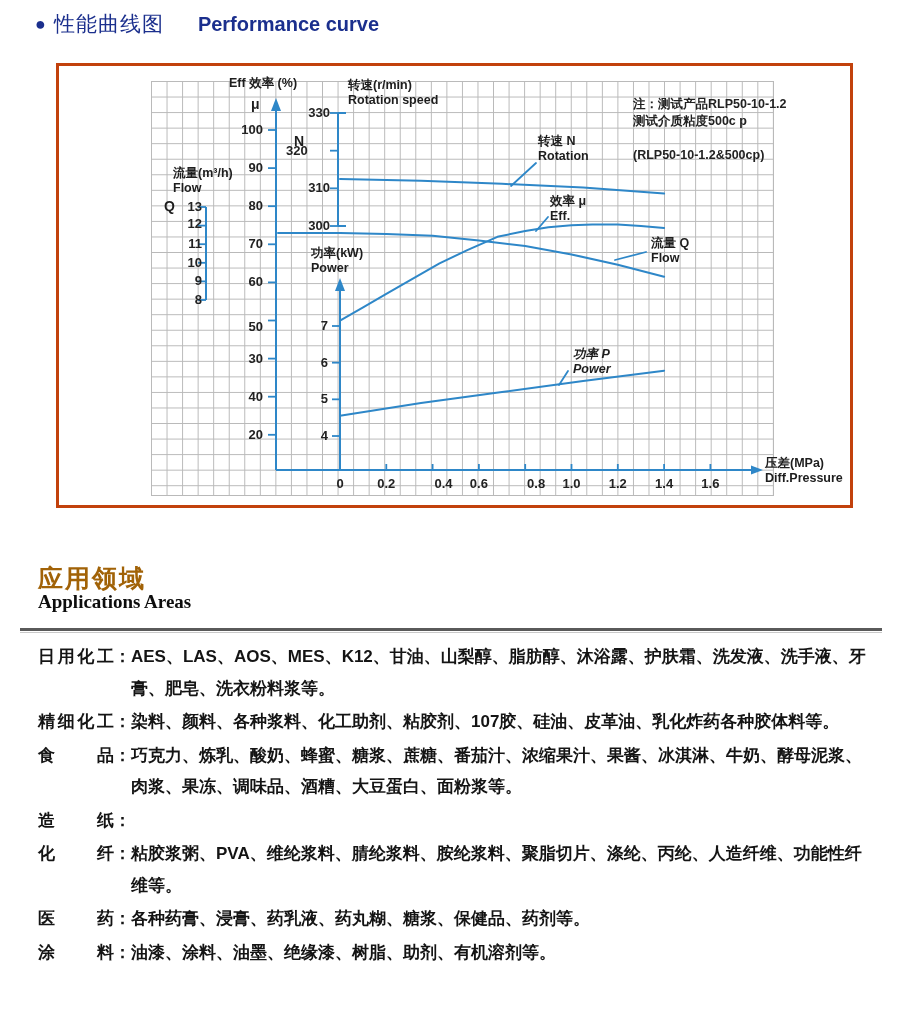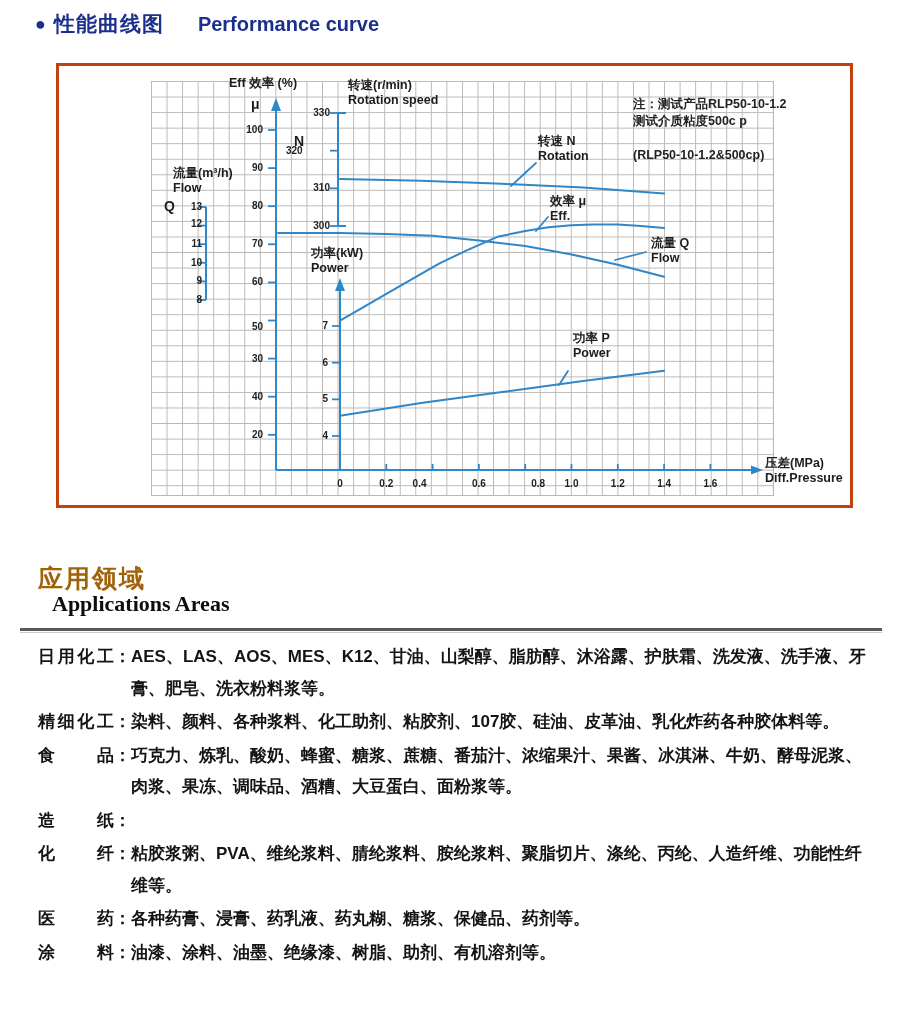--- a/index.html
+++ b/index.html
@@ -1,39 +1,39 @@
 <!DOCTYPE html>
 <html><head>
 <meta charset="utf-8">
 <style>
   html,body{margin:0;padding:0;background:#ffffff;}
   body{width:900px;height:1020px;position:relative;font-family:"Liberation Sans",sans-serif;color:#111;overflow:hidden;}
 
   
   .page-title{position:absolute;left:35px;top:10px;display:flex;align-items:center;gap:8px;}
   .page-title .bullet{color:#1b2f8d;font-size:18px;line-height:22px;}
-  .page-title .t-cn{color:#1b2f8d;font-size:21px;font-weight:bold;letter-spacing:1px;}
+  .page-title .t-cn{color:#1b2f8d;font-size:21px;font-weight:normal;letter-spacing:1px;}
   .page-title .t-en{color:#1b2f8d;font-size:20px;font-weight:bold;margin-left:26px;}
 
   
   .chart-box{position:absolute;left:56px;top:63px;width:791px;height:439px;border:3px solid #c2410c;background:#fff;}
   .grid{position:absolute;left:92px;top:15px;width:622px;height:414px;
         background-image:linear-gradient(to right,#b9b9b9 1px,transparent 1px),
                          linear-gradient(to bottom,#b9b9b9 1px,transparent 1px);
         background-size:15.55px 15.55px;
         border-right:1px solid #b9b9b9;border-bottom:1px solid #b9b9b9;}
   .chart-box svg{position:absolute;left:0;top:0;}
   .clabel{position:absolute;font-size:12.5px;line-height:15px;font-weight:bold;color:#1d1d1d;white-space:nowrap;z-index:3;}
-  .tick-label{position:absolute;font-size:10px;font-weight:bold;color:#222;line-height:16px;z-index:3;}
+  .tick-label{position:absolute;font-size:13px;font-weight:bold;color:#222;line-height:16px;z-index:3;}
   .note{position:absolute;left:574px;top:30px;font-size:12.5px;font-weight:bold;color:#222;line-height:17px;white-space:nowrap;z-index:3;}
   .note .gap{display:block;height:17px;}
 
   
   .apps-title-cn{position:absolute;left:38px;top:562px;color:#a16207;font-size:25px;font-weight:bold;font-family:"Liberation Serif",serif;letter-spacing:2px;}
-  .apps-title-en{position:absolute;left:52px;top:591px;color:#0d0d0d;font-size:22px;font-weight:bold;font-family:"Liberation Serif",serif;}
+  .apps-title-en{position:absolute;left:38px;top:591px;color:#0d0d0d;font-size:19px;font-weight:bold;font-family:"Liberation Serif",serif;}
   .apps-divider{position:absolute;left:20px;top:628px;width:862px;border-top:3px solid #5a5a5a;border-bottom:1px solid #c9c9c9;height:1px;}
   .apps{position:absolute;left:38px;top:641px;width:832px;font-size:17px;font-weight:bold;color:#141414;}
   .app-row{display:flex;line-height:31.5px;margin-bottom:2px;}
   .app-label{flex:0 0 76px;text-align:justify;text-align-last:justify;}
   .app-colon{flex:0 0 auto;}
   .app-text{flex:1 1 auto;}
 </style>
 </head>
 <body>
 
@@ -146,21 +146,21 @@
     <span>Rotation</span>
   </div>
   <div class="clabel" style="left:491px;top:128px;">
     <span>效率 μ</span><br>
     <span>Eff.</span>
   </div>
   <div class="clabel" style="left:592px;top:170px;">
     <span>流量 Q</span><br>
     <span>Flow</span>
   </div>
-  <div class="clabel" style="left:514px;top:265px;">
+  <div class="clabel" style="left:514px;top:281px;font-style:italic;">
     <span>功率 P</span><br>
     <span>Power</span>
   </div>
 <span class="tick-label" style="left: 160px; top: 56px; width: 44px; text-align: right;">100</span>
     <span class="tick-label" style="left: 160px; top: 94.1px; width: 44px; text-align: right;">90</span>
     <span class="tick-label" style="left: 160px; top: 132.2px; width: 44px; text-align: right;">80</span>
     <span class="tick-label" style="left: 160px; top: 170.3px; width: 44px; text-align: right;">70</span>
     <span class="tick-label" style="left: 160px; top: 208.4px; width: 44px; text-align: right;">60</span>
     <span class="tick-label" style="left: 160px; top: 253px; width: 44px; text-align: right;">50</span>
     <span class="tick-label" style="left: 160px; top: 284.6px; width: 44px; text-align: right;">30</span>
@@ -175,21 +175,21 @@
     <span class="tick-label" style="left: 225px; top: 325.34px; width: 44px; text-align: right;">5</span>
     <span class="tick-label" style="left: 225px; top: 362.01px; width: 44px; text-align: right;">4</span>
     <span class="tick-label" style="left: 99px; top: 133px; width: 44px; text-align: right;">13</span>
     <span class="tick-label" style="left: 99px; top: 150px; width: 44px; text-align: right;">12</span>
     <span class="tick-label" style="left: 99px; top: 170.2px; width: 44px; text-align: right;">11</span>
     <span class="tick-label" style="left: 99px; top: 188.8px; width: 44px; text-align: right;">10</span>
     <span class="tick-label" style="left: 99px; top: 207.4px; width: 44px; text-align: right;">9</span>
     <span class="tick-label" style="left: 99px; top: 226px; width: 44px; text-align: right;">8</span>
     <span class="tick-label" style="left: 261px; top: 410px; width: 40px; text-align: center;">0</span>
     <span class="tick-label" style="left: 307.3px; top: 410px; width: 40px; text-align: center;">0.2</span>
-    <span class="tick-label" style="left: 353.6px; top: 410px; width: 40px; text-align: left;">0.4</span>
+    <span class="tick-label" style="left: 353.6px; top: 410px; width: 40px; text-align: right;">0.4</span>
     <span class="tick-label" style="left: 399.9px; top: 410px; width: 40px; text-align: center;">0.6</span>
     <span class="tick-label" style="left: 446.2px; top: 410px; width: 40px; text-align: right;">0.8</span>
     <span class="tick-label" style="left: 492.5px; top: 410px; width: 40px; text-align: center;">1.0</span>
     <span class="tick-label" style="left: 538.8px; top: 410px; width: 40px; text-align: center;">1.2</span>
     <span class="tick-label" style="left: 585.1px; top: 410px; width: 40px; text-align: center;">1.4</span>
     <span class="tick-label" style="left: 631.4px; top: 410px; width: 40px; text-align: center;">1.6</span>
   </div>
 
 <div class="apps-title-cn">应用领域</div>
 <div class="apps-title-en">Applications Areas</div>

